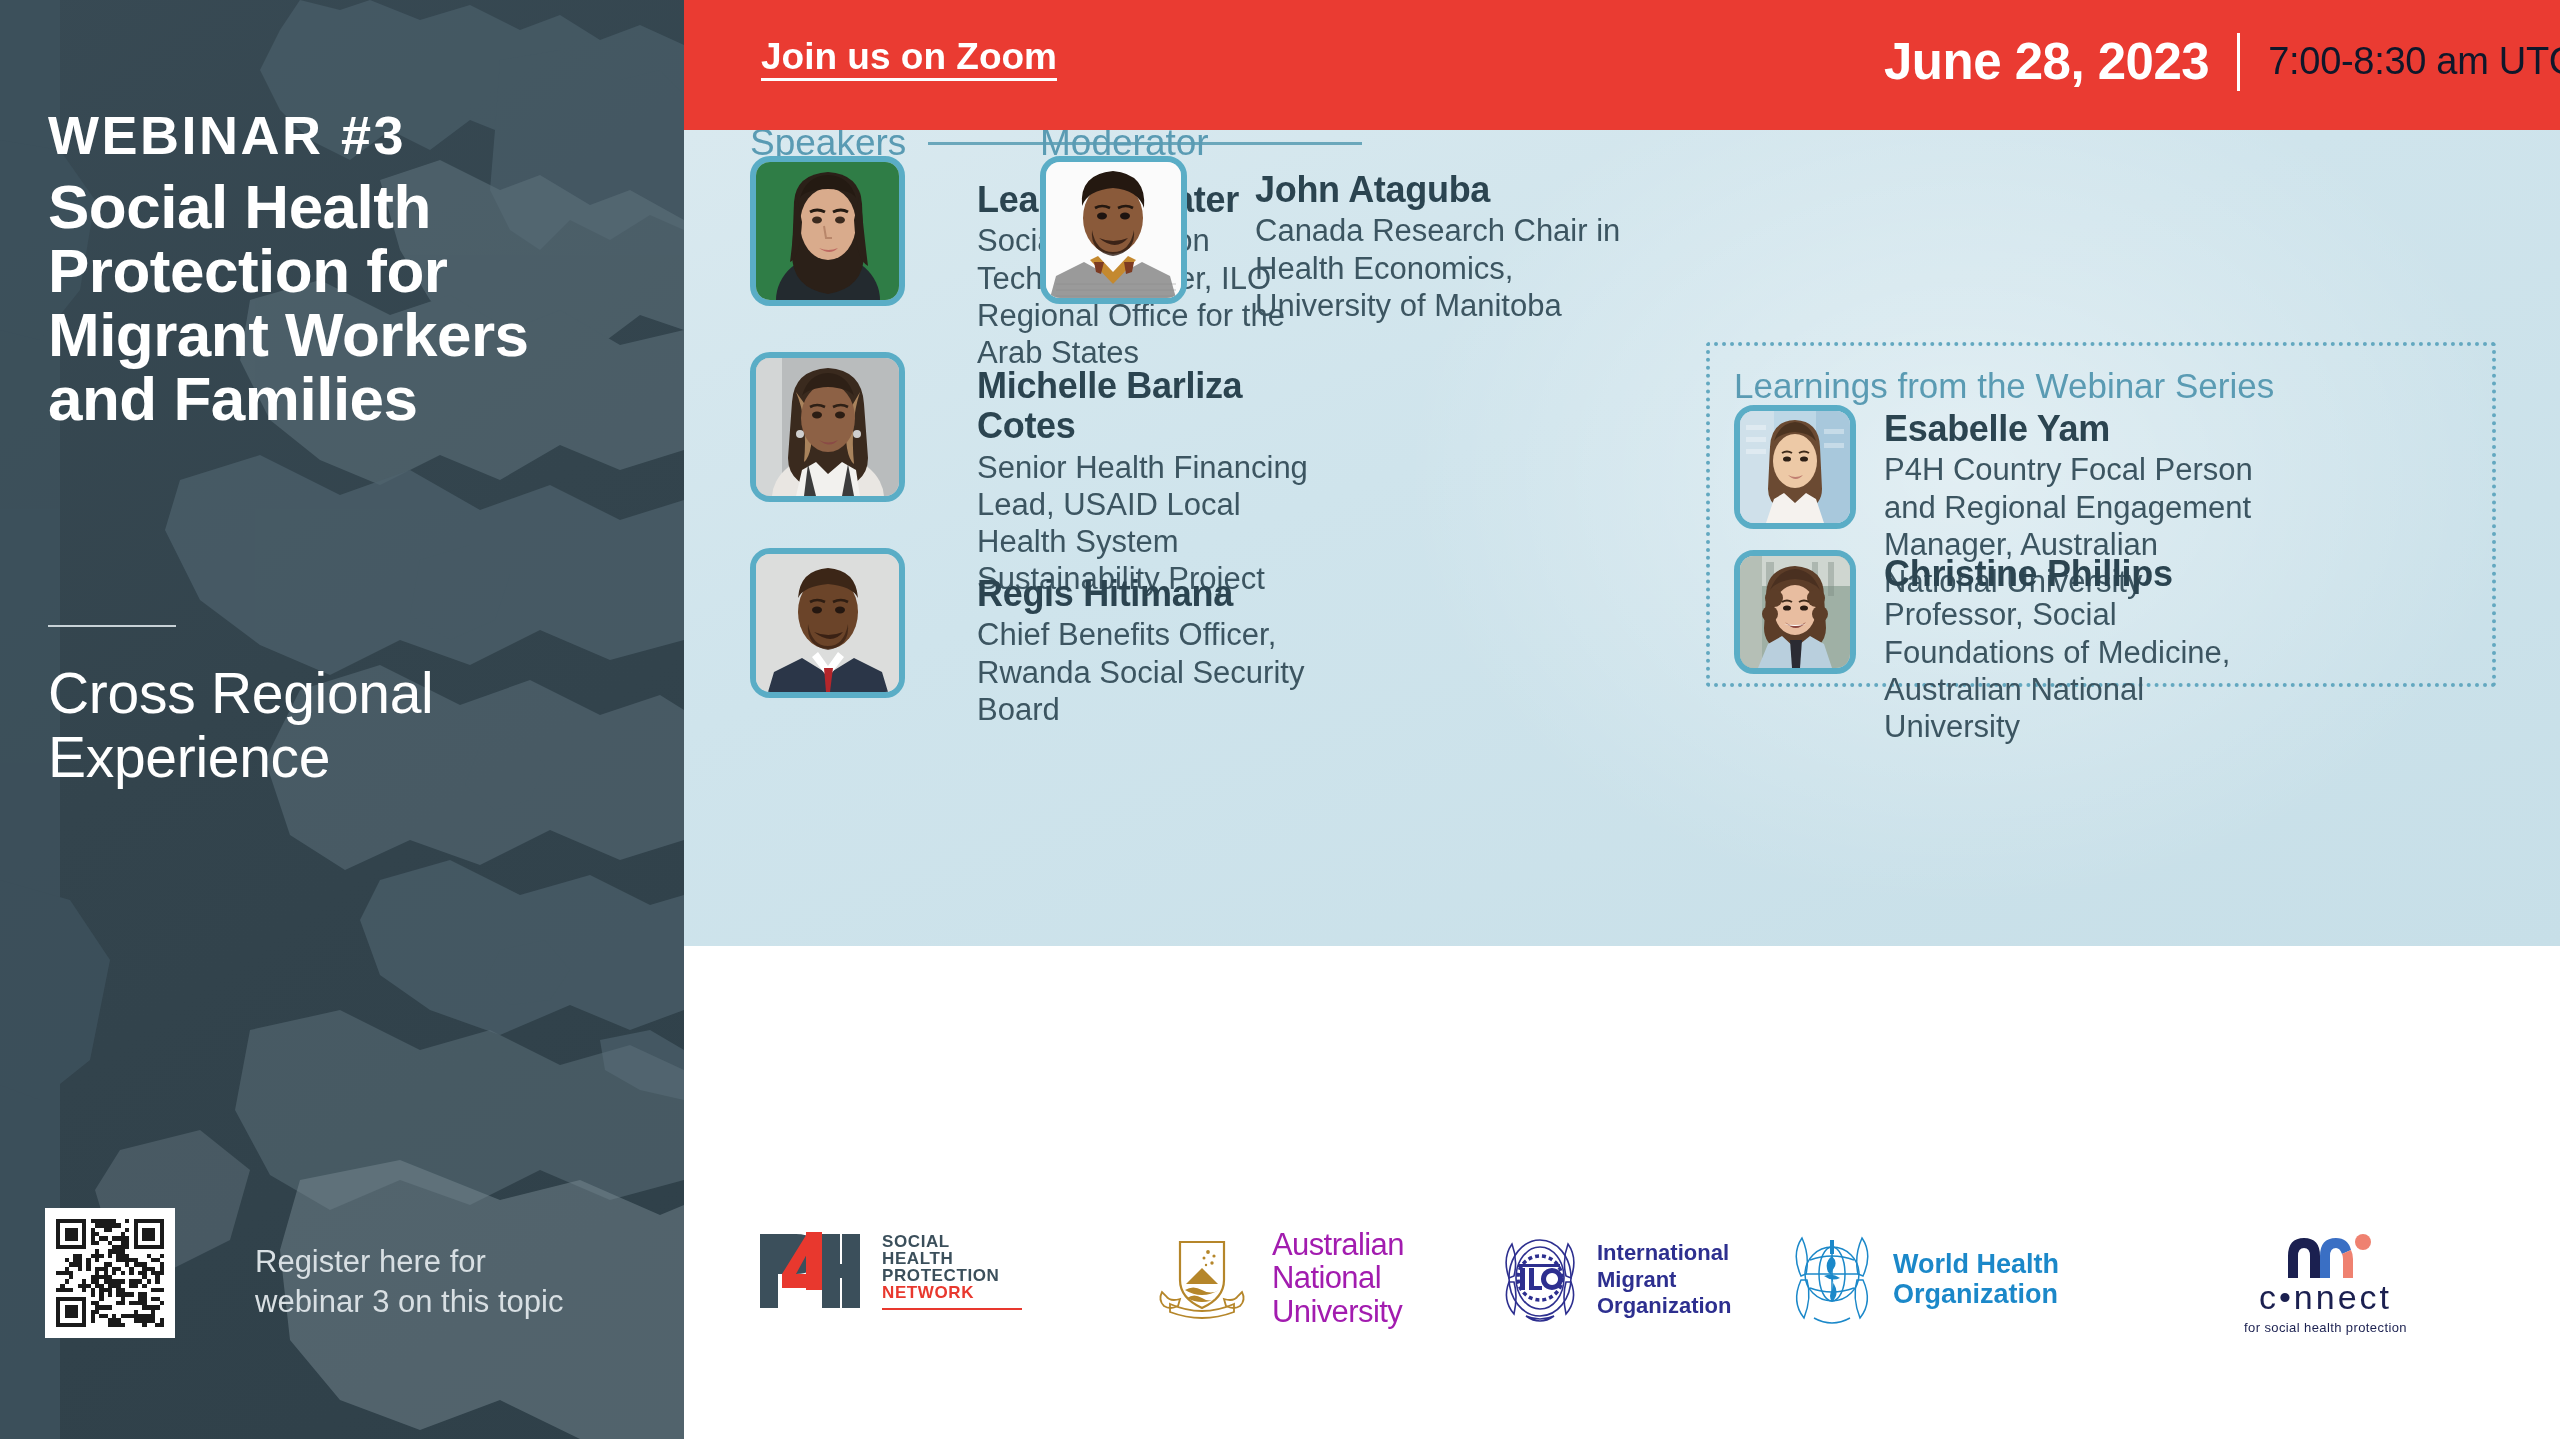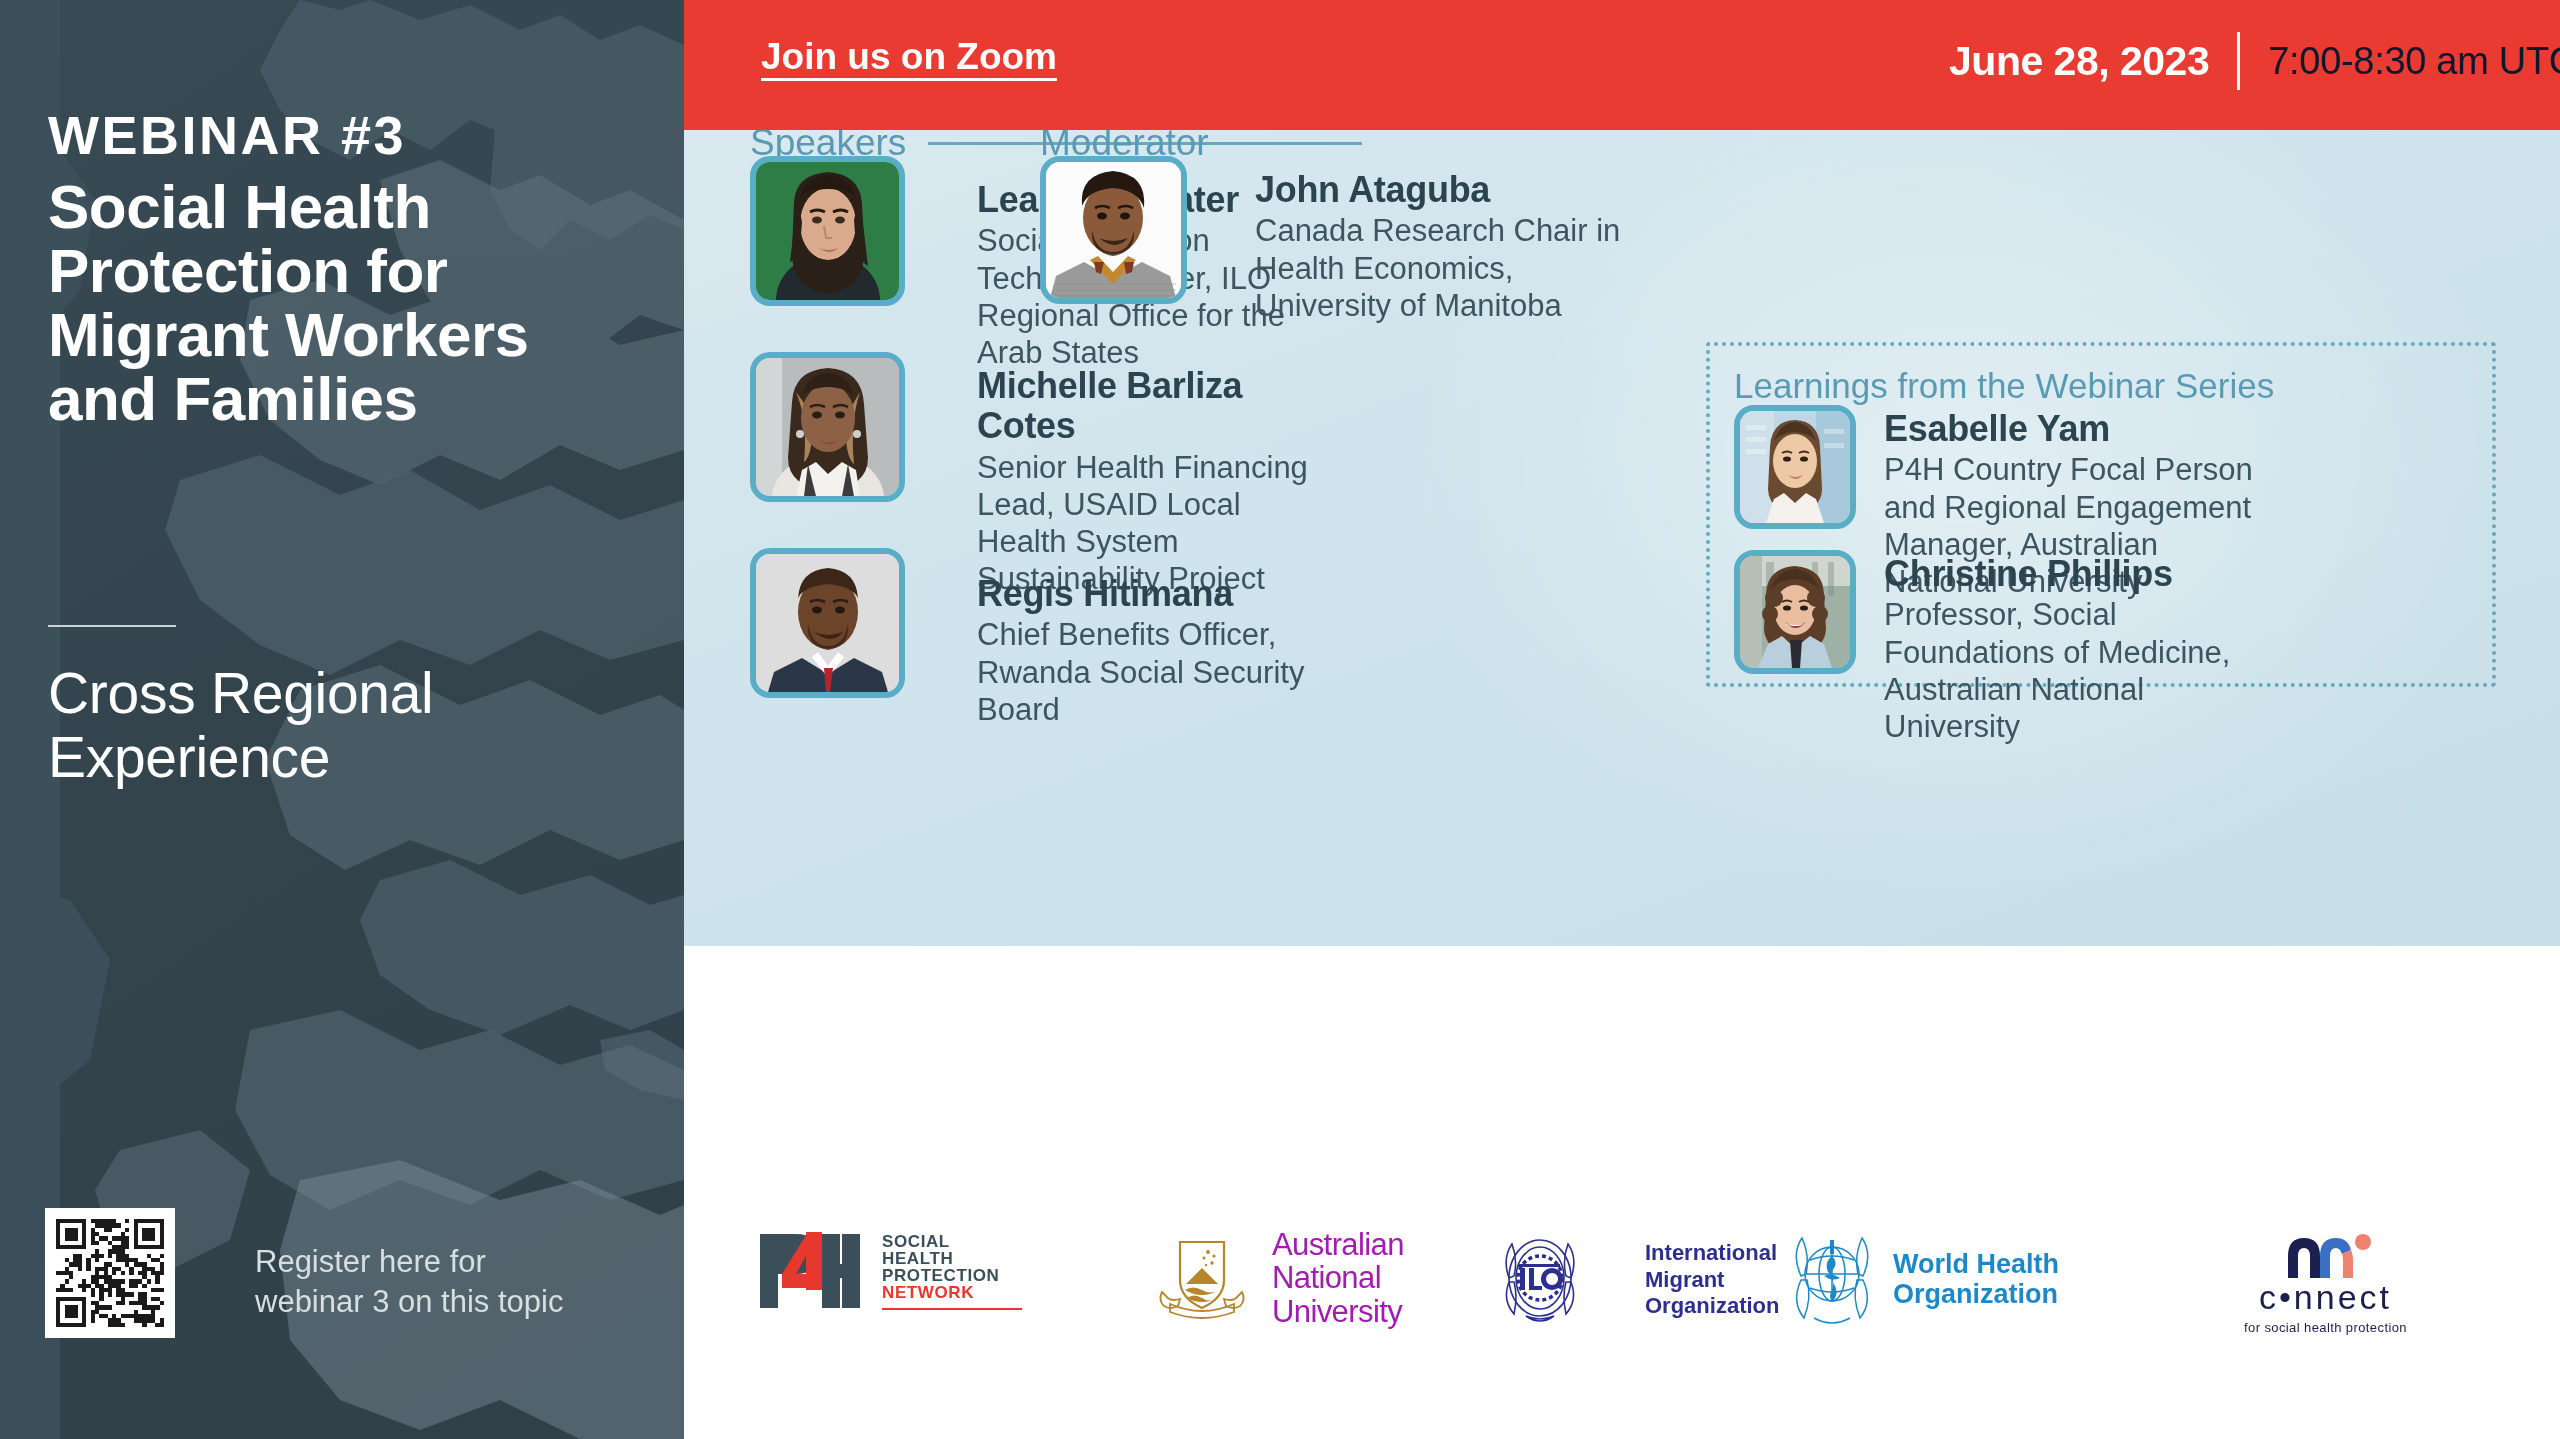--- a/index.html
+++ b/index.html
@@ -71,21 +71,21 @@
     font-size: 37px; font-weight: 600; color: #ffffff;
     text-decoration: underline; text-underline-offset: 9px;
     text-decoration-thickness: 3px;
     font-family: "Liberation Sans", sans-serif;
   }
   .date-time {
     position: absolute; right: 60px; top: 32px;
     display: flex; align-items: center; gap: 0;
   }
   .date-txt {
-    font-size: 41px; font-weight: 700; color: #ffffff;
+    font-size: 51px; font-weight: 700; color: #ffffff;
     letter-spacing: -0.5px; padding-right: 28px;
     font-family: "Liberation Sans", sans-serif;
   }
   .vline { width: 3px; height: 58px; background: #ffffff; }
   .time-txt {
     font-size: 38px; font-weight: 400; color: #0f172a;
     letter-spacing: -0.3px; padding-left: 28px;
     font-family: "Liberation Sans", sans-serif;
   }
 
@@ -1098,21 +1098,21 @@
         <path d="M86,56 Q90,64 84,70 Q78,74 70,70 L68,63 Q78,66 82,60 Z" fill="none" stroke="#b5862a" stroke-width="1.8"></path>
         <path d="M14,68 Q46,82 78,68 L78,76 Q46,88 14,76 Z" fill="none" stroke="#b5862a" stroke-width="1.8"></path>
       </svg>
       <div class="anu-text">
         <div>Australian</div>
         <div>National</div>
         <div>University</div>
       </div>
     </div>
 
-    <div class="logo" style="left:812px; top:54px;gap:48px;">
+    <div class="logo" style="left:812px; top:54px;">
       <svg width="88" height="92" viewBox="0 0 88 92">
         <g stroke="#2d2f8f" stroke-width="1.6" fill="none">
           <ellipse cx="44" cy="44" rx="31" ry="38"></ellipse>
           <ellipse cx="44" cy="44" rx="24" ry="31"></ellipse>
           <path d="M13,44 Q6,24 16,10 Q22,26 18,42 Z"></path>
           <path d="M75,44 Q82,24 72,10 Q66,26 70,42 Z"></path>
           <path d="M13,48 Q6,66 18,80 Q22,62 18,48 Z"></path>
           <path d="M75,48 Q82,66 70,80 Q66,62 70,48 Z"></path>
           <path d="M30,82 Q44,92 58,82 Q44,88 30,82 Z"></path>
         </g>

